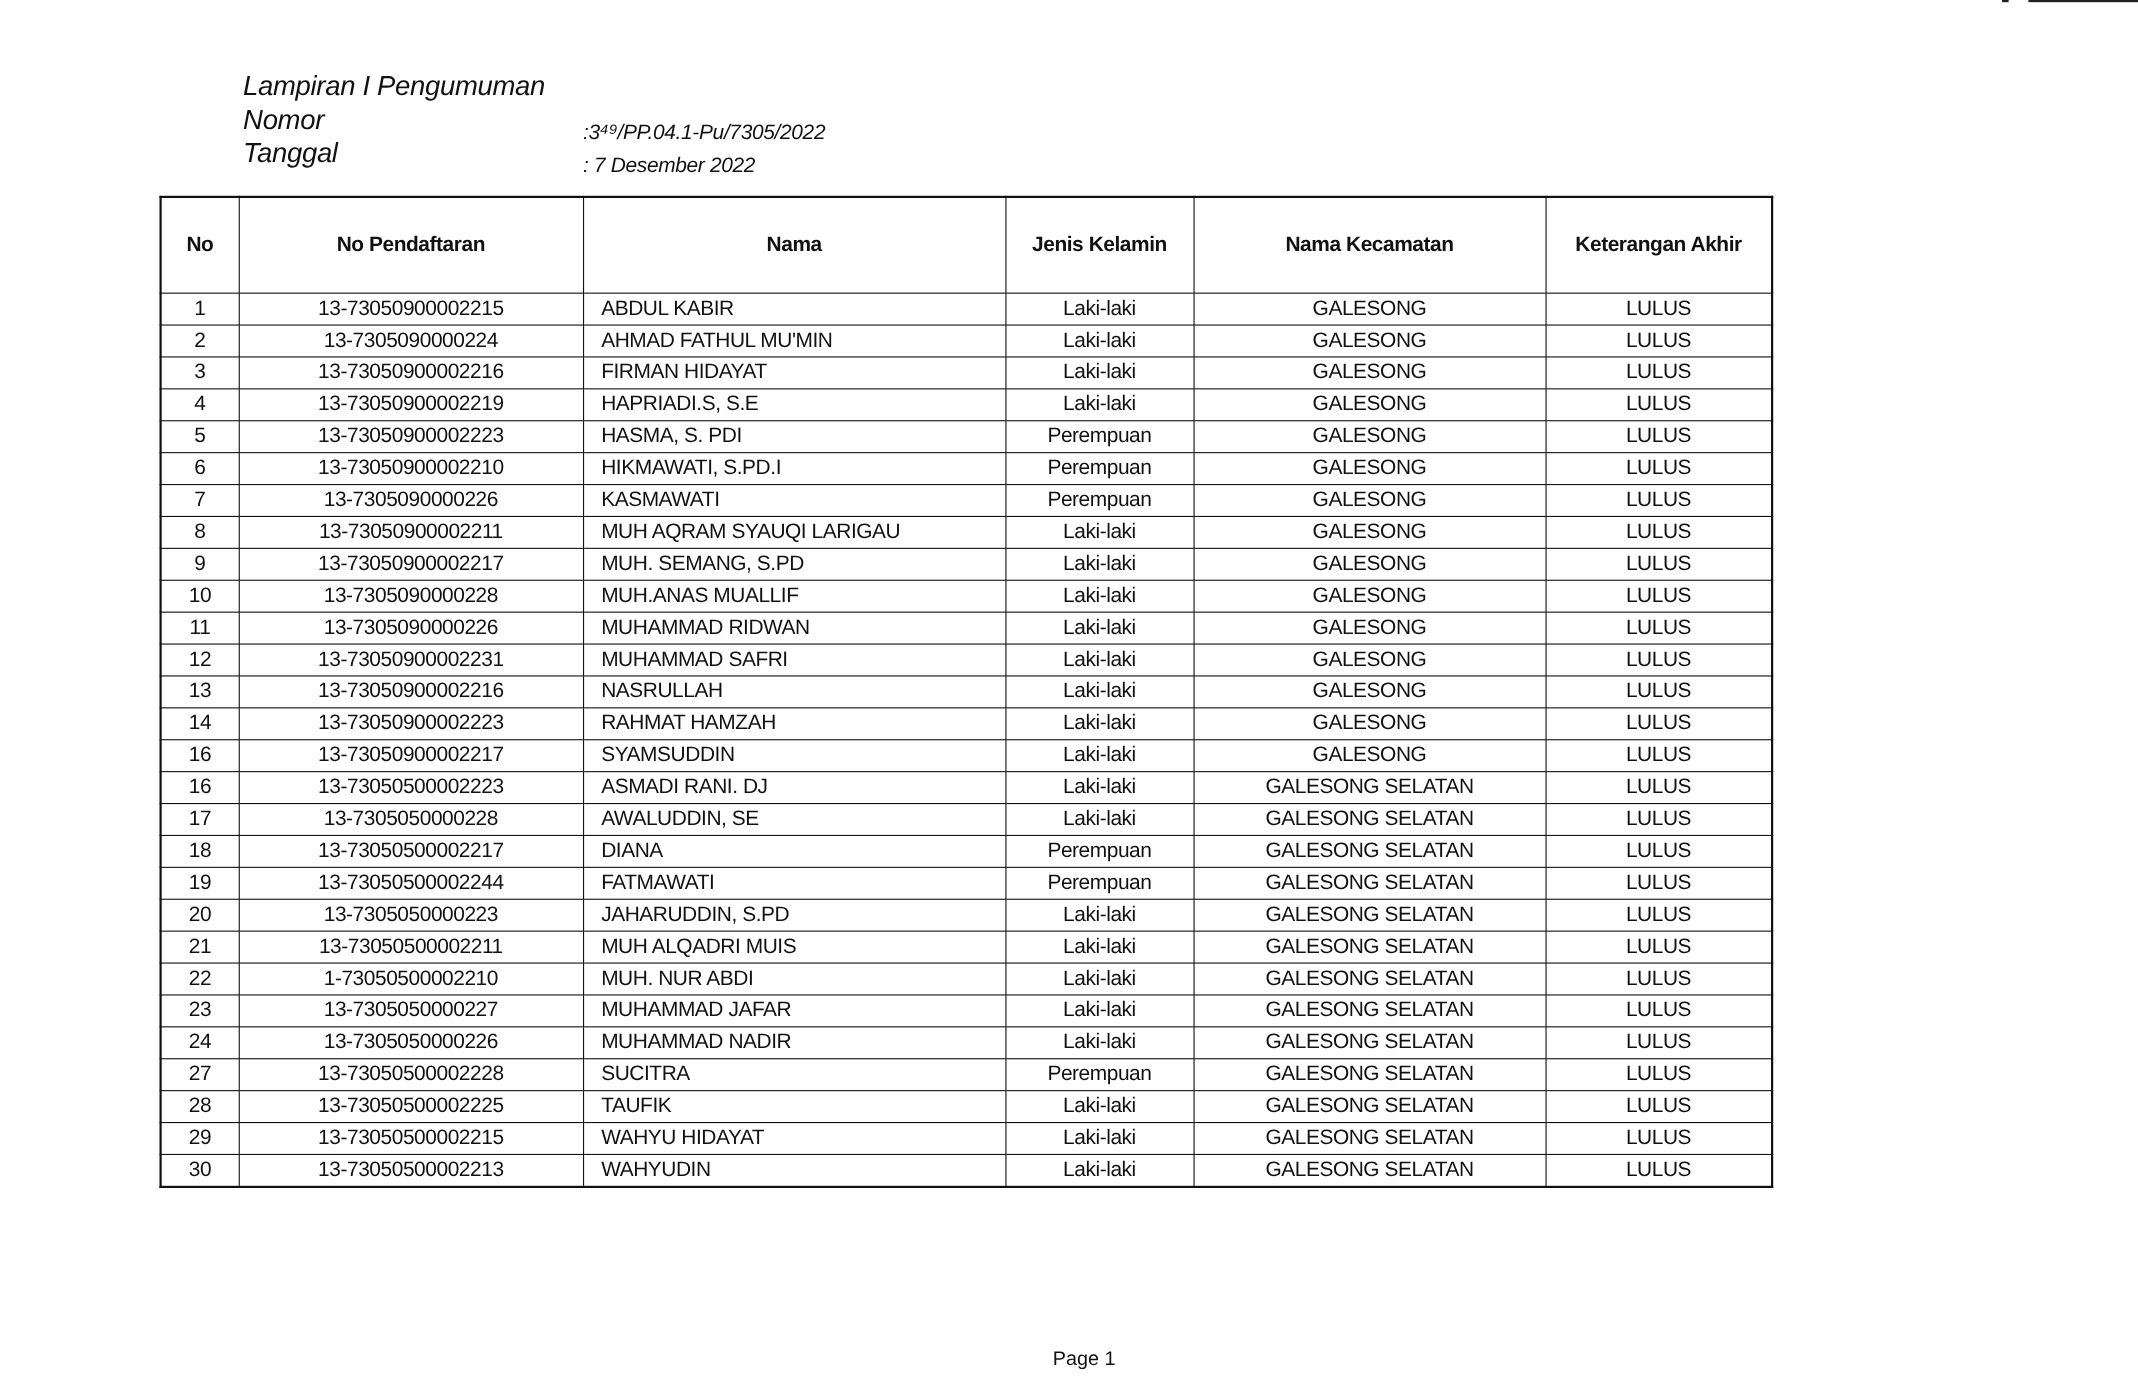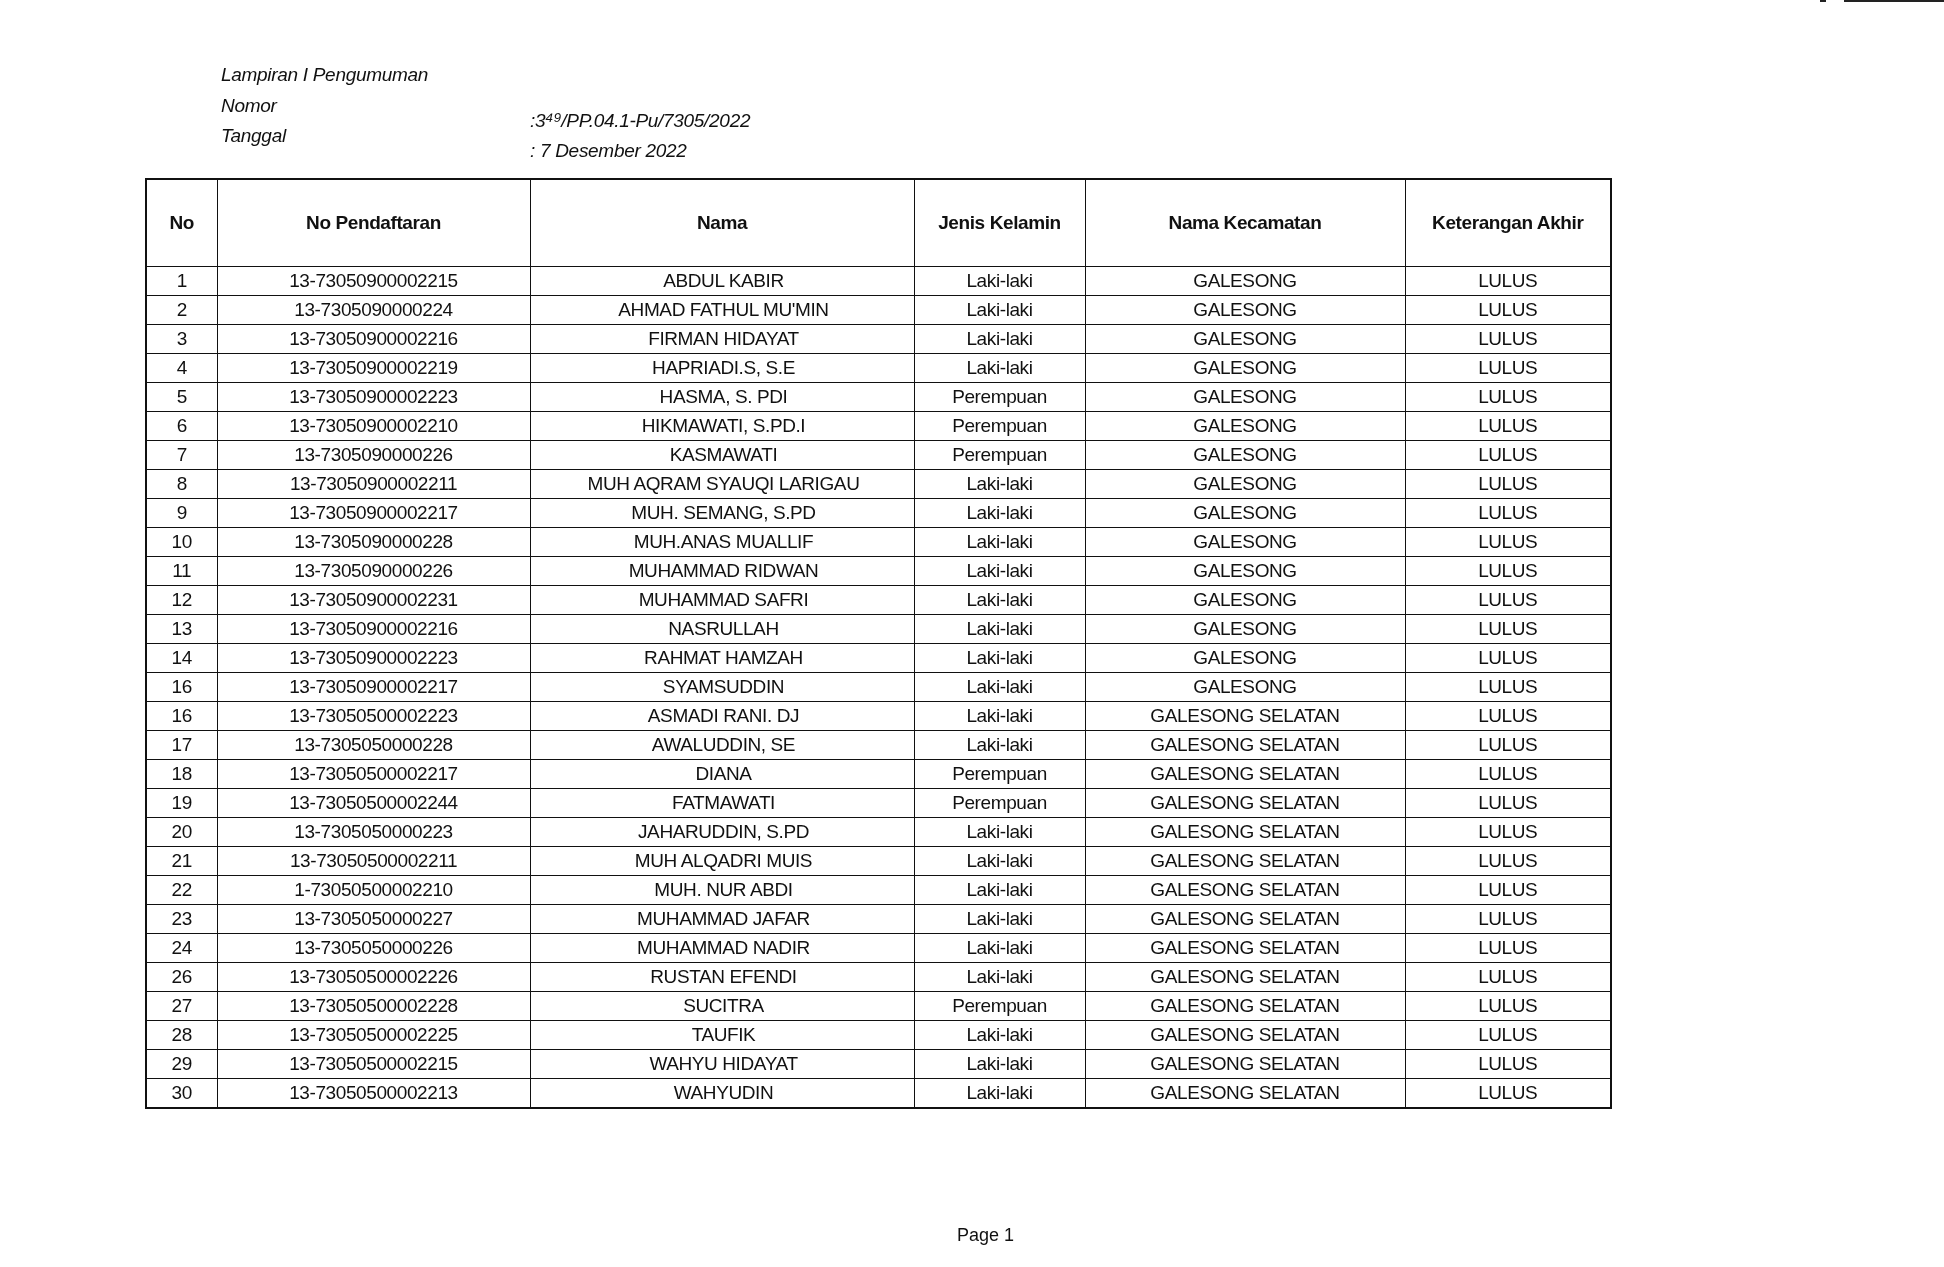--- a/index.html
+++ b/index.html
@@ -1,27 +1,27 @@
 <!DOCTYPE html>
 <html><head>
 <meta charset="utf-8">
 <style>
   html, body { margin: 0; padding: 0; background: #ffffff; }
   body { width: 1944px; height: 1267px; position: relative; overflow: hidden;
          font-family: "Liberation Sans", sans-serif; color: #111; }
-  .meta { position: absolute; left: 221px; font-style: italic; font-size: 19px; letter-spacing: -0.3px; }
+  .meta { position: absolute; left: 221px; font-style: italic; font-size: 25px; letter-spacing: -0.3px; }
   .meta-val { position: absolute; left: 530px; font-style: italic; font-size: 19px; letter-spacing: -0.3px; margin-top: 15px; }
   table.grid { position: absolute; left: 145px; top: 178px; border-collapse: collapse;
                table-layout: fixed; width: 1465px; }
   table.grid th, table.grid td { border: 1.5px solid #111; padding: 0; font-size: 19px;
                letter-spacing: -0.4px; white-space: nowrap; overflow: hidden; }
   table.grid { border: 2.5px solid #111; }
   table.grid th { height: 86px; font-weight: bold; text-align: center; }
   table.grid td { height: 28px; text-align: center; line-height: 28px; }
-  table.grid td.nama { text-align: center; padding-left: 3px; }
+  table.grid td.nama { text-align: left; padding-left: 16px; }
   .page-num { position: absolute; left: 957px; top: 1225px; font-size: 18px; }
   .corner-mark { position: absolute; right: 0; top: 0; width: 100px; height: 2px; background: #222; }
   .corner-mark2 { position: absolute; right: 118px; top: 0; width: 6px; height: 2px; background: #222; }
 </style>
 </head>
 <body>
 
 <div class="corner-mark"></div>
 <div class="corner-mark2"></div>
 
@@ -237,28 +237,20 @@
       </tr>
       <tr>
         <td>24</td>
         <td>13-7305050000226</td>
         <td class="nama">MUHAMMAD NADIR</td>
         <td>Laki-laki</td>
         <td>GALESONG SELATAN</td>
         <td>LULUS</td>
       </tr>
       <tr>
-        <td>26</td>
-        <td>13-73050500002226</td>
-        <td class="nama">RUSTAN EFENDI</td>
-        <td>Laki-laki</td>
-        <td>GALESONG SELATAN</td>
-        <td>LULUS</td>
-      </tr>
-      <tr>
         <td>27</td>
         <td>13-73050500002228</td>
         <td class="nama">SUCITRA</td>
         <td>Perempuan</td>
         <td>GALESONG SELATAN</td>
         <td>LULUS</td>
       </tr>
       <tr>
         <td>28</td>
         <td>13-73050500002225</td>

